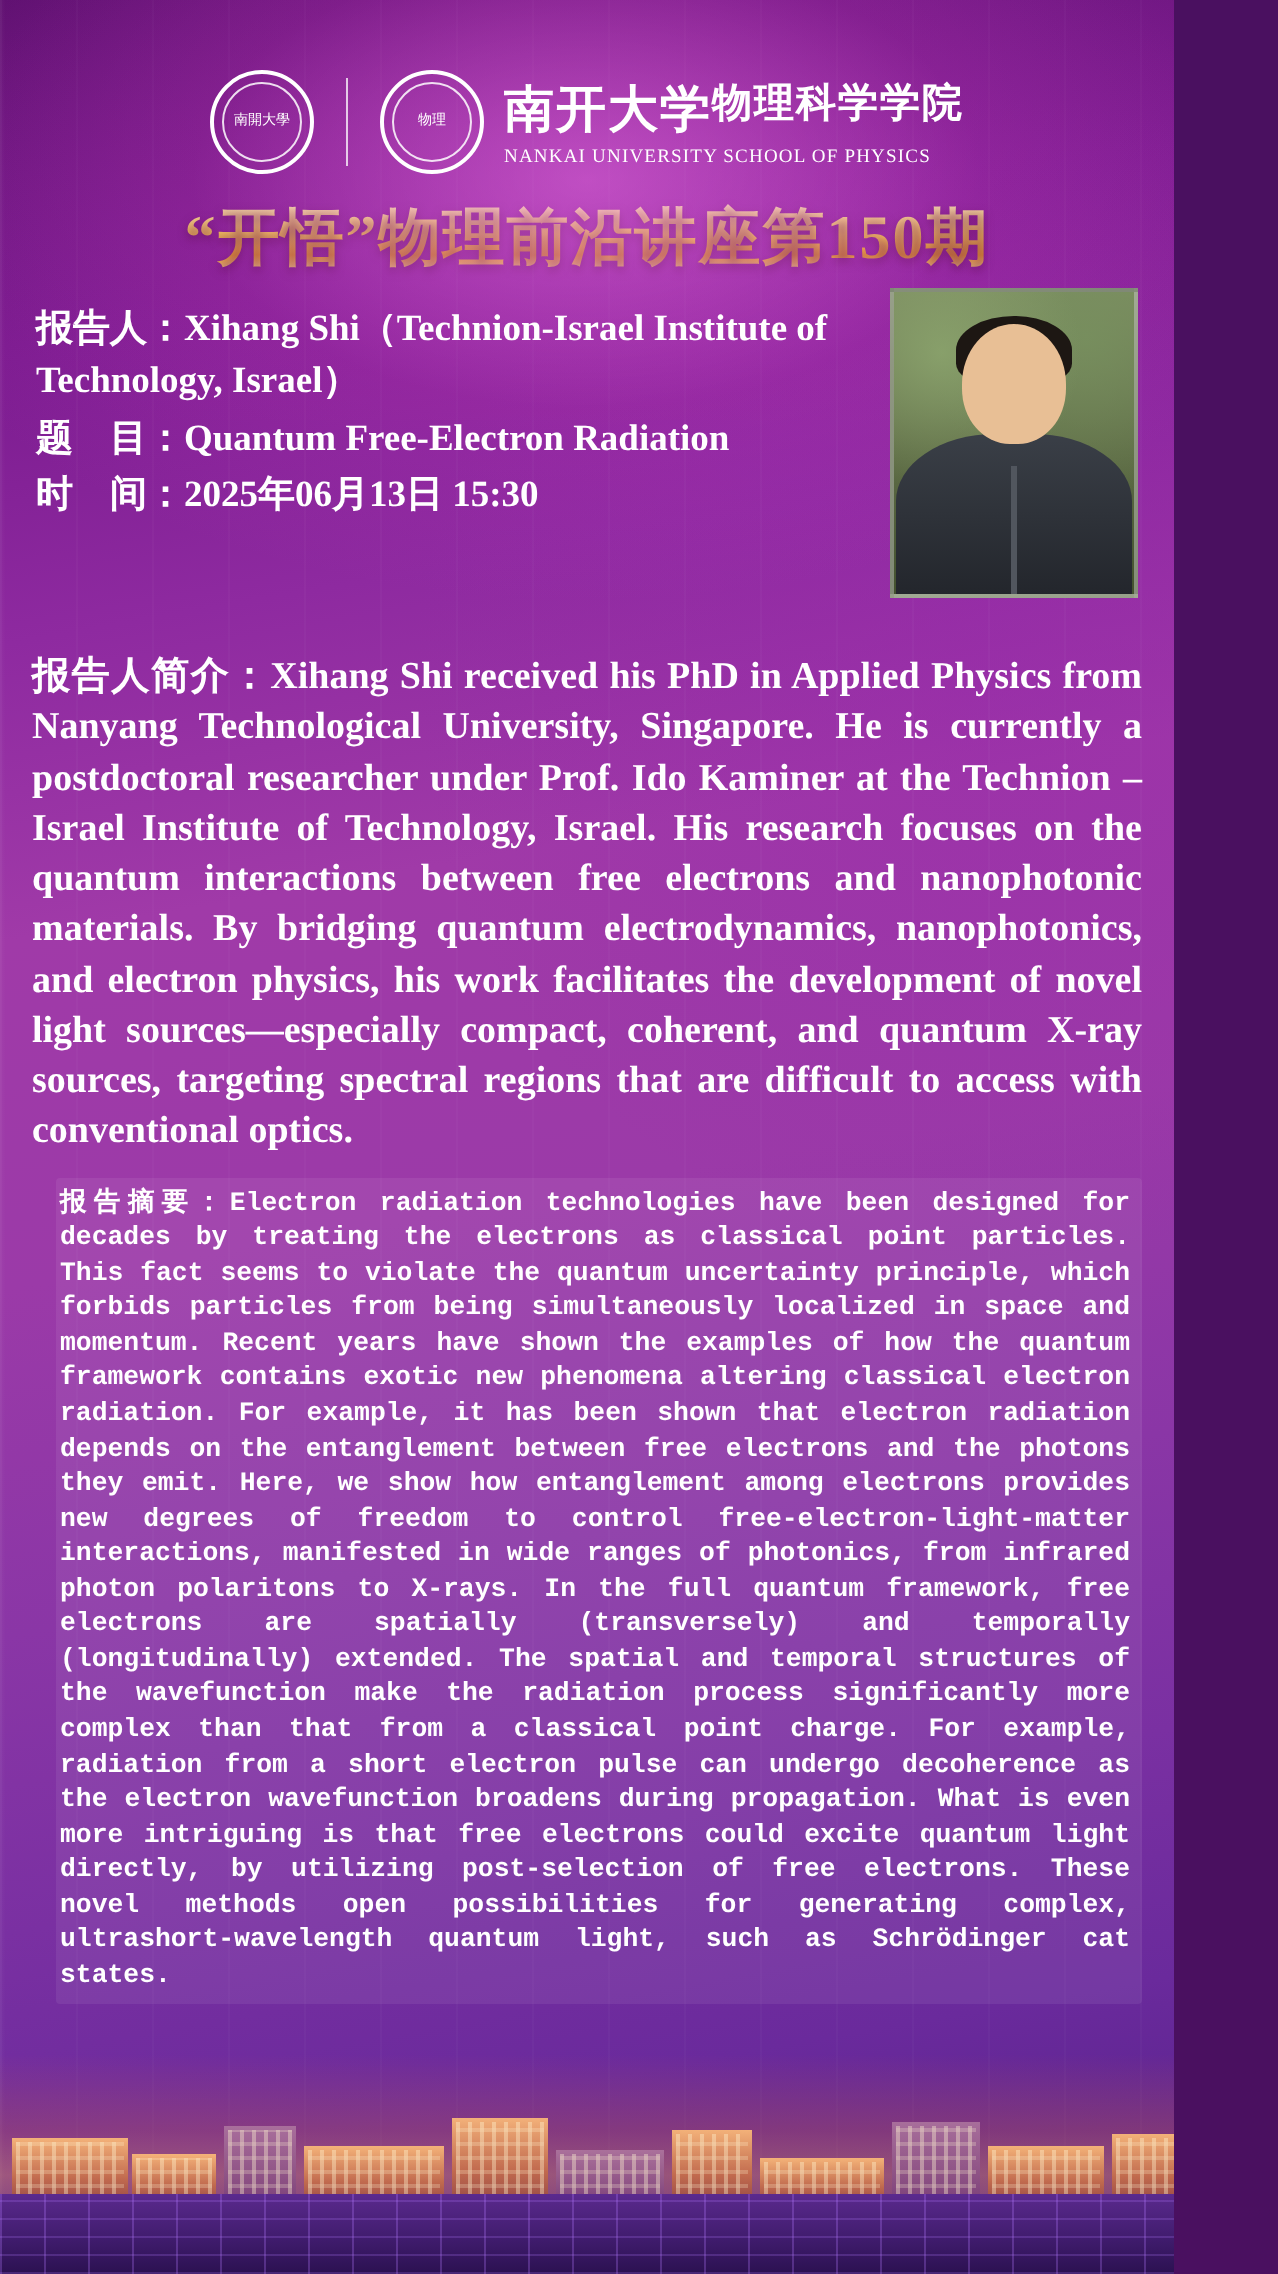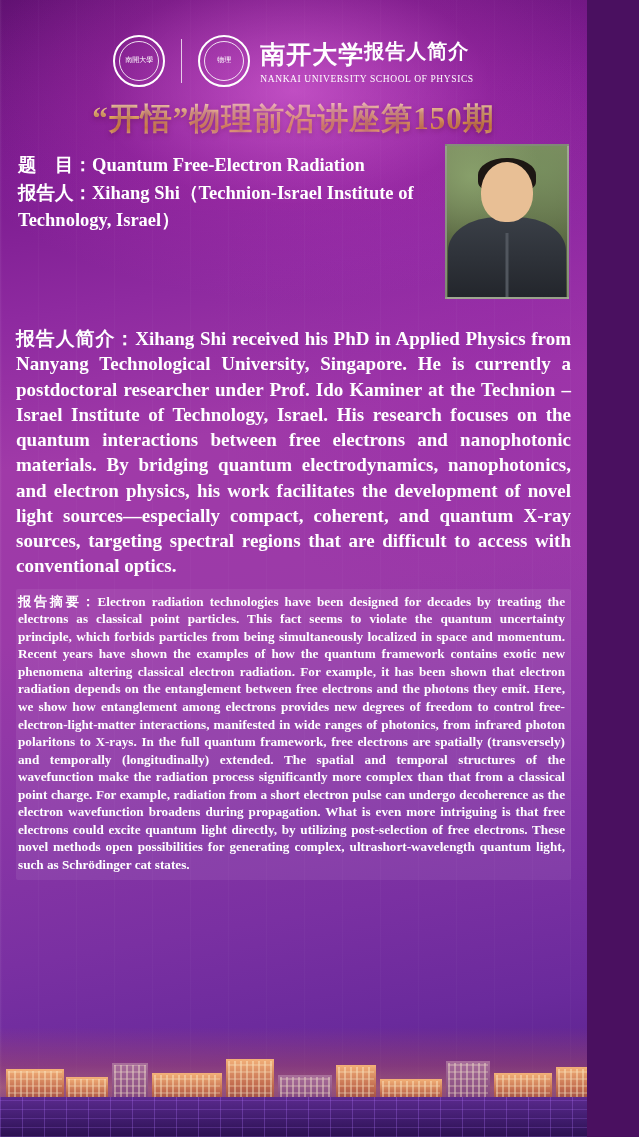--- a/index.html
+++ b/index.html
@@ -223,30 +223,30 @@
     font-size: 19px;
     line-height: 1.33;
     font-weight: 700;
     text-align: justify;
     font-family: "Liberation Serif", serif;
   }
   .bio .lead { white-space: nowrap; }
 
   
   .abstract {
-    margin: 10px 16px 0 16px;
+    margin: 10px 16px 0 28px;
     padding: 4px 6px 6px 2px;
     color: #ffffff;
     font-size: 13.2px;
     line-height: 1.33;
     font-weight: 700;
     text-align: justify;
     background: rgba(255,255,255,0.07);
     border-radius: 2px;
-    font-family: Liberation Serif, serif;
+    font-family: Liberation Mono, monospace;
   }
   .abstract .lead { white-space: nowrap; }
 
   
   .footer {
     position: absolute;
     left: 0;
     right: 0;
     bottom: 0;
     height: 110px;
@@ -308,42 +308,45 @@
       <div class="seal">
         <span class="seal-text">南開大學</span>
       </div>
       <div class="divider-v"></div>
       <div class="seal">
         <span class="seal-text">物理</span>
       </div>
       <div class="wordmark">
         <div class="wordmark-cn">
           <span class="big">南开大学</span>
-          <span class="dept">报告人简介</span>
+          <span class="dept">物理科学学院</span>
         </div>
         <div class="wordmark-en">NANKAI UNIVERSITY SCHOOL OF PHYSICS</div>
       </div>
     </div>
   </div>
 
   <div class="main-title">“开悟”物理前沿讲座第150期</div>
 
   <div class="info">
     <div class="portrait">
       <div class="bg-trees"></div>
       <div class="body"></div>
       <div class="zip"></div>
       <div class="hair"></div>
       <div class="head"></div>
     </div>
     <div class="line">
+      <span class="label">报告人：</span><span>Xihang Shi（Technion-Israel Institute of Technology, Israel）</span>
+    </div>
+    <div class="line">
       <span class="label">题　目：</span><span>Quantum Free-Electron Radiation</span>
     </div>
     <div class="line">
-      <span class="label">报告人：</span><span>Xihang Shi（Technion-Israel Institute of Technology, Israel）</span>
+      <span class="label">时　间：</span><span>2025年06月13日 15:30</span>
     </div>
   </div>
 
   <div class="bio">
     <span class="lead">报告人简介：</span><span>Xihang Shi received his PhD in Applied Physics from Nanyang Technological University, Singapore. He is currently a postdoctoral researcher under Prof. Ido Kaminer at the Technion – Israel Institute of Technology, Israel. His research focuses on the quantum interactions between free electrons and nanophotonic materials. By bridging quantum electrodynamics, nanophotonics, and electron physics, his work facilitates the development of novel light sources—especially compact, coherent, and quantum X-ray sources, targeting spectral regions that are difficult to access with conventional optics.</span>
   </div>
 
   <div class="abstract">
     <span class="lead">报告摘要：</span><span>Electron radiation technologies have been designed for decades by treating the electrons as classical point particles. This fact seems to violate the quantum uncertainty principle, which forbids particles from being simultaneously localized in space and momentum. Recent years have shown the examples of how the quantum framework contains exotic new phenomena altering classical electron radiation. For example, it has been shown that electron radiation depends on the entanglement between free electrons and the photons they emit. Here, we show how entanglement among electrons provides new degrees of freedom to control free-electron-light-matter interactions, manifested in wide ranges of photonics, from infrared photon polaritons to X-rays. In the full quantum framework, free electrons are spatially (transversely) and temporally (longitudinally) extended. The spatial and temporal structures of the wavefunction make the radiation process significantly more complex than that from a classical point charge. For example, radiation from a short electron pulse can undergo decoherence as the electron wavefunction broadens during propagation. What is even more intriguing is that free electrons could excite quantum light directly, by utilizing post-selection of free electrons. These novel methods open possibilities for generating complex, ultrashort-wavelength quantum light, such as Schrödinger cat states.</span>
   </div>

